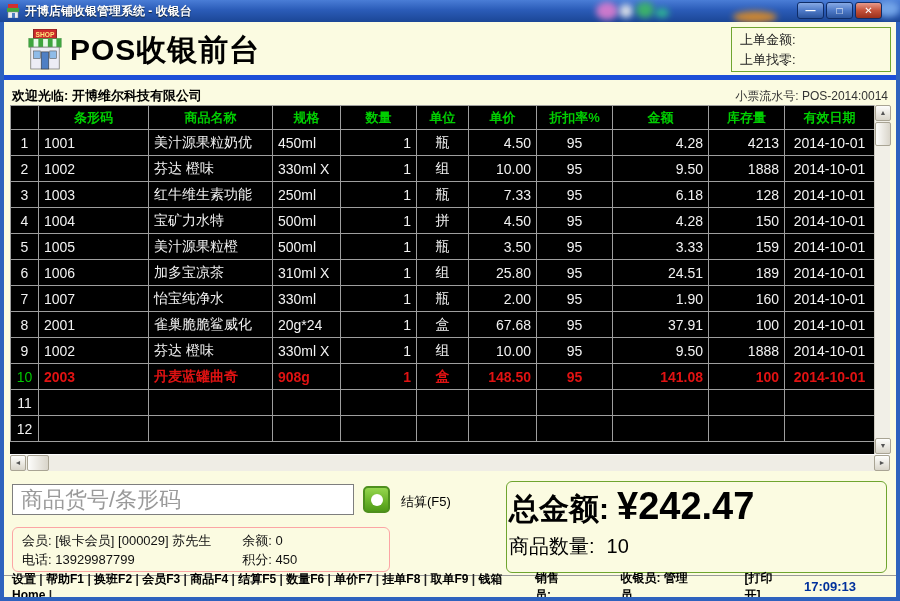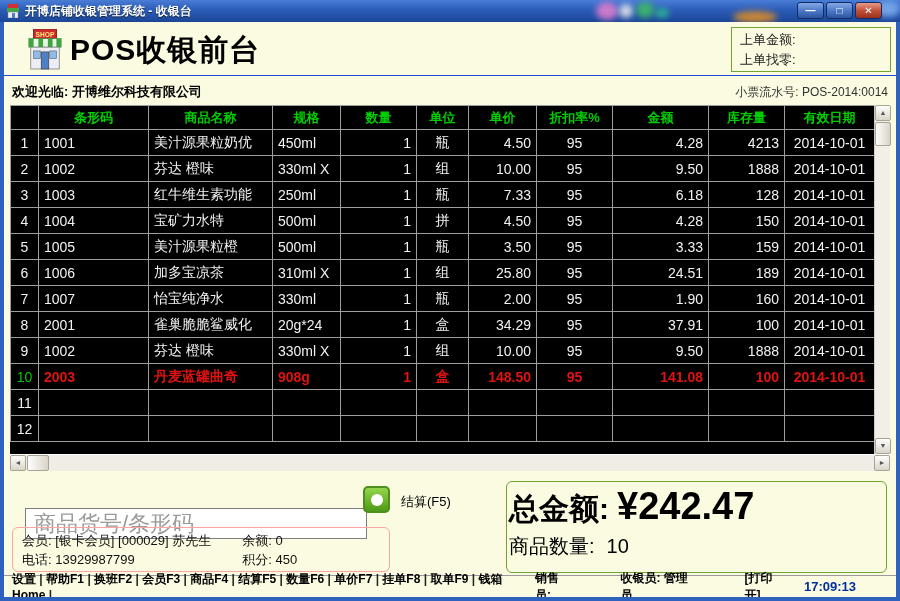--- a/index.html
+++ b/index.html
@@ -25,21 +25,21 @@
     background:#FBFBE1; overflow:hidden; }
 
   .header { position:absolute; top:0; left:0; right:0; height:53px; }
   .shopicon { position:absolute; left:22px; top:7px; width:38px; height:42px; }
   .apptitle { position:absolute; left:66px; top:8px; font-size:30px; font-weight:bold; color:#000; letter-spacing:1px; }
   .prevbox { position:absolute; right:5px; top:5px; width:160px; height:45px;
     border:1px solid #6FA52F; border-radius:0; padding:2px 8px;
     font-size:13px; line-height:20px; color:#222; background:#FBFBE1; }
 
   .welcomerow { position:absolute; top:53px; left:0; right:0; height:28px;
-    border-top:1px solid #1d4ed8; display:flex; justify-content:space-between;
+    border-top:5px solid #1d4ed8; display:flex; justify-content:space-between;
     align-items:center; padding:16px 8px; }
   .welcome { font-size:13px; font-weight:bold; color:#000; }
   .receipt { font-size:12px; color:#333; }
 
   
   .tablewrap { position:absolute; top:83px; left:6px; width:880px; height:366px; background:#000; }
   table.grid { border-collapse:collapse; table-layout:fixed; width:864px; background:#000; }
   table.grid th { height:24px; border:1px solid #9E9E9E; color:#00CE00;
     font-size:13px; font-weight:bold; text-align:center; white-space:nowrap; overflow:hidden; }
   table.grid td { height:26px; border:1px solid #9E9E9E; color:#F2F2F2;
@@ -56,23 +56,23 @@
   .hsb { position:absolute; left:0; top:349px; width:880px; height:17px;
     background:#EFEDE5; border-top:1px solid #fff; }
   .sbtn { position:absolute; width:16px; height:16px; border:1px solid #A9A494; border-radius:2px;
     background:linear-gradient(180deg,#FEFEFC,#D9D5CA); color:#555; font-size:7px;
     line-height:14px; text-align:center; }
   .sthumb { position:absolute; border:1px solid #A9A494; border-radius:2px;
     background:linear-gradient(90deg,#FDFDFB,#D9D5CA); }
 
   
   .checkout { position:absolute; top:458px; left:0; right:0; height:95px; }
-  .codeinput { position:absolute; left:21px; top:4px; width:342px; height:31px;
+  .codeinput { position:absolute; left:8px; top:4px; width:342px; height:31px;
     border:1px solid #7E7E7E; font-size:22px; padding:0 8px; color:#333; background:#fff;
-    font-family:"Liberation Sans","DejaVu Sans",sans-serif;margin-top:24px; }
+    font-family:"Liberation Sans","DejaVu Sans",sans-serif; }
   .codeinput::placeholder { color:#9A9A9A; opacity:1; }
   .okbtn { position:absolute; left:359px; top:6px; width:27px; height:27px; border-radius:5px;
     border:2px solid #4E8F1E; background:linear-gradient(180deg,#95D64E 0%,#6DB52B 55%,#4F9A17 100%);
     display:flex; align-items:center; justify-content:center; cursor:pointer; }
   .okbtn .dot { width:12px; height:12px; border-radius:50%; background:#fff; }
   .settlelabel { position:absolute; left:397px; top:13px; font-size:13px; font-weight:normal; color:#000; }
   .memberbox { position:absolute; left:8px; top:47px; width:378px; height:45px;
     border:1px solid #fca5a5; border-radius:6px; padding:3px 9px;
     display:grid; grid-template-columns:1.6fr 1fr; font-size:13px; line-height:19px; color:#111; }
   .totalbox { position:absolute; left:502px; top:1px; width:381px; height:92px;
@@ -270,21 +270,21 @@
               <td class="c-stock">160</td>
               <td class="c-date">2014-10-01</td>
             </tr>
             <tr>
               <td class="rownum">8</td>
               <td class="c-barcode">2001</td>
               <td class="c-name">雀巢脆脆鲨威化</td>
               <td class="c-spec">20g*24</td>
               <td class="c-qty">1</td>
               <td class="c-unit">盒</td>
-              <td class="c-price">34.29</td>
+              <td class="c-price">67.68</td>
               <td class="c-discount">95</td>
               <td class="c-amount">37.91</td>
               <td class="c-stock">100</td>
               <td class="c-date">2014-10-01</td>
             </tr>
             <tr>
               <td class="rownum">9</td>
               <td class="c-barcode">1002</td>
               <td class="c-name">芬达 橙味</td>
               <td class="c-spec">330ml X</td>

